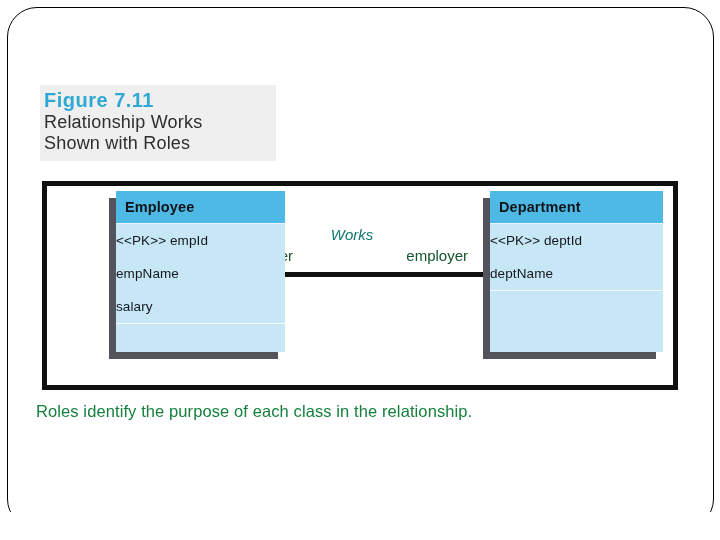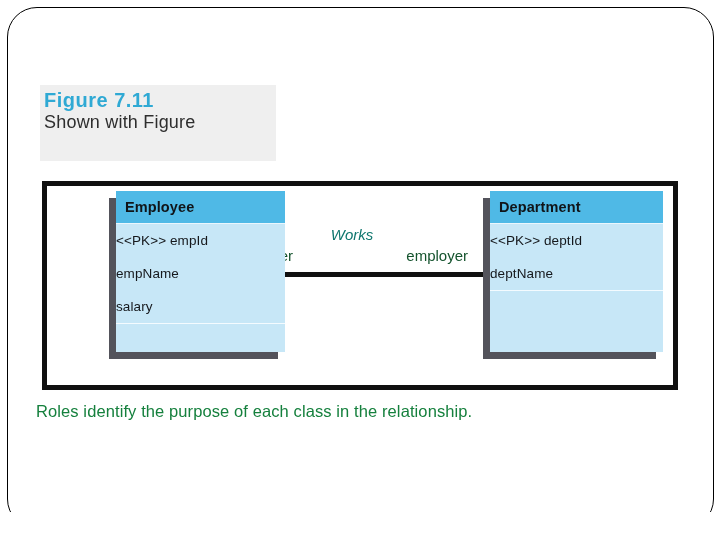--- a/index.html
+++ b/index.html
@@ -136,21 +136,22 @@
   }
 </style>
 </head>
 <body>
 
 <div class="slide">
   <div class="slide-border"></div>
 
   <div class="title-block">
     <div class="figure-label">Figure 7.11</div>
-    <div class="figure-subtitle">Shown with Figure</div>
+    <div class="figure-subtitle">Relationship Works</div>
+    <div class="figure-subtitle">Shown with Roles</div>
   </div>
 
   <div class="diagram-panel"></div>
 
   <div class="association-line"></div>
   <div class="association-name">Works</div>
   <div class="role-label role-left">worker</div>
   <div class="role-label role-right">employer</div>
 
   <div class="class-box employee">

